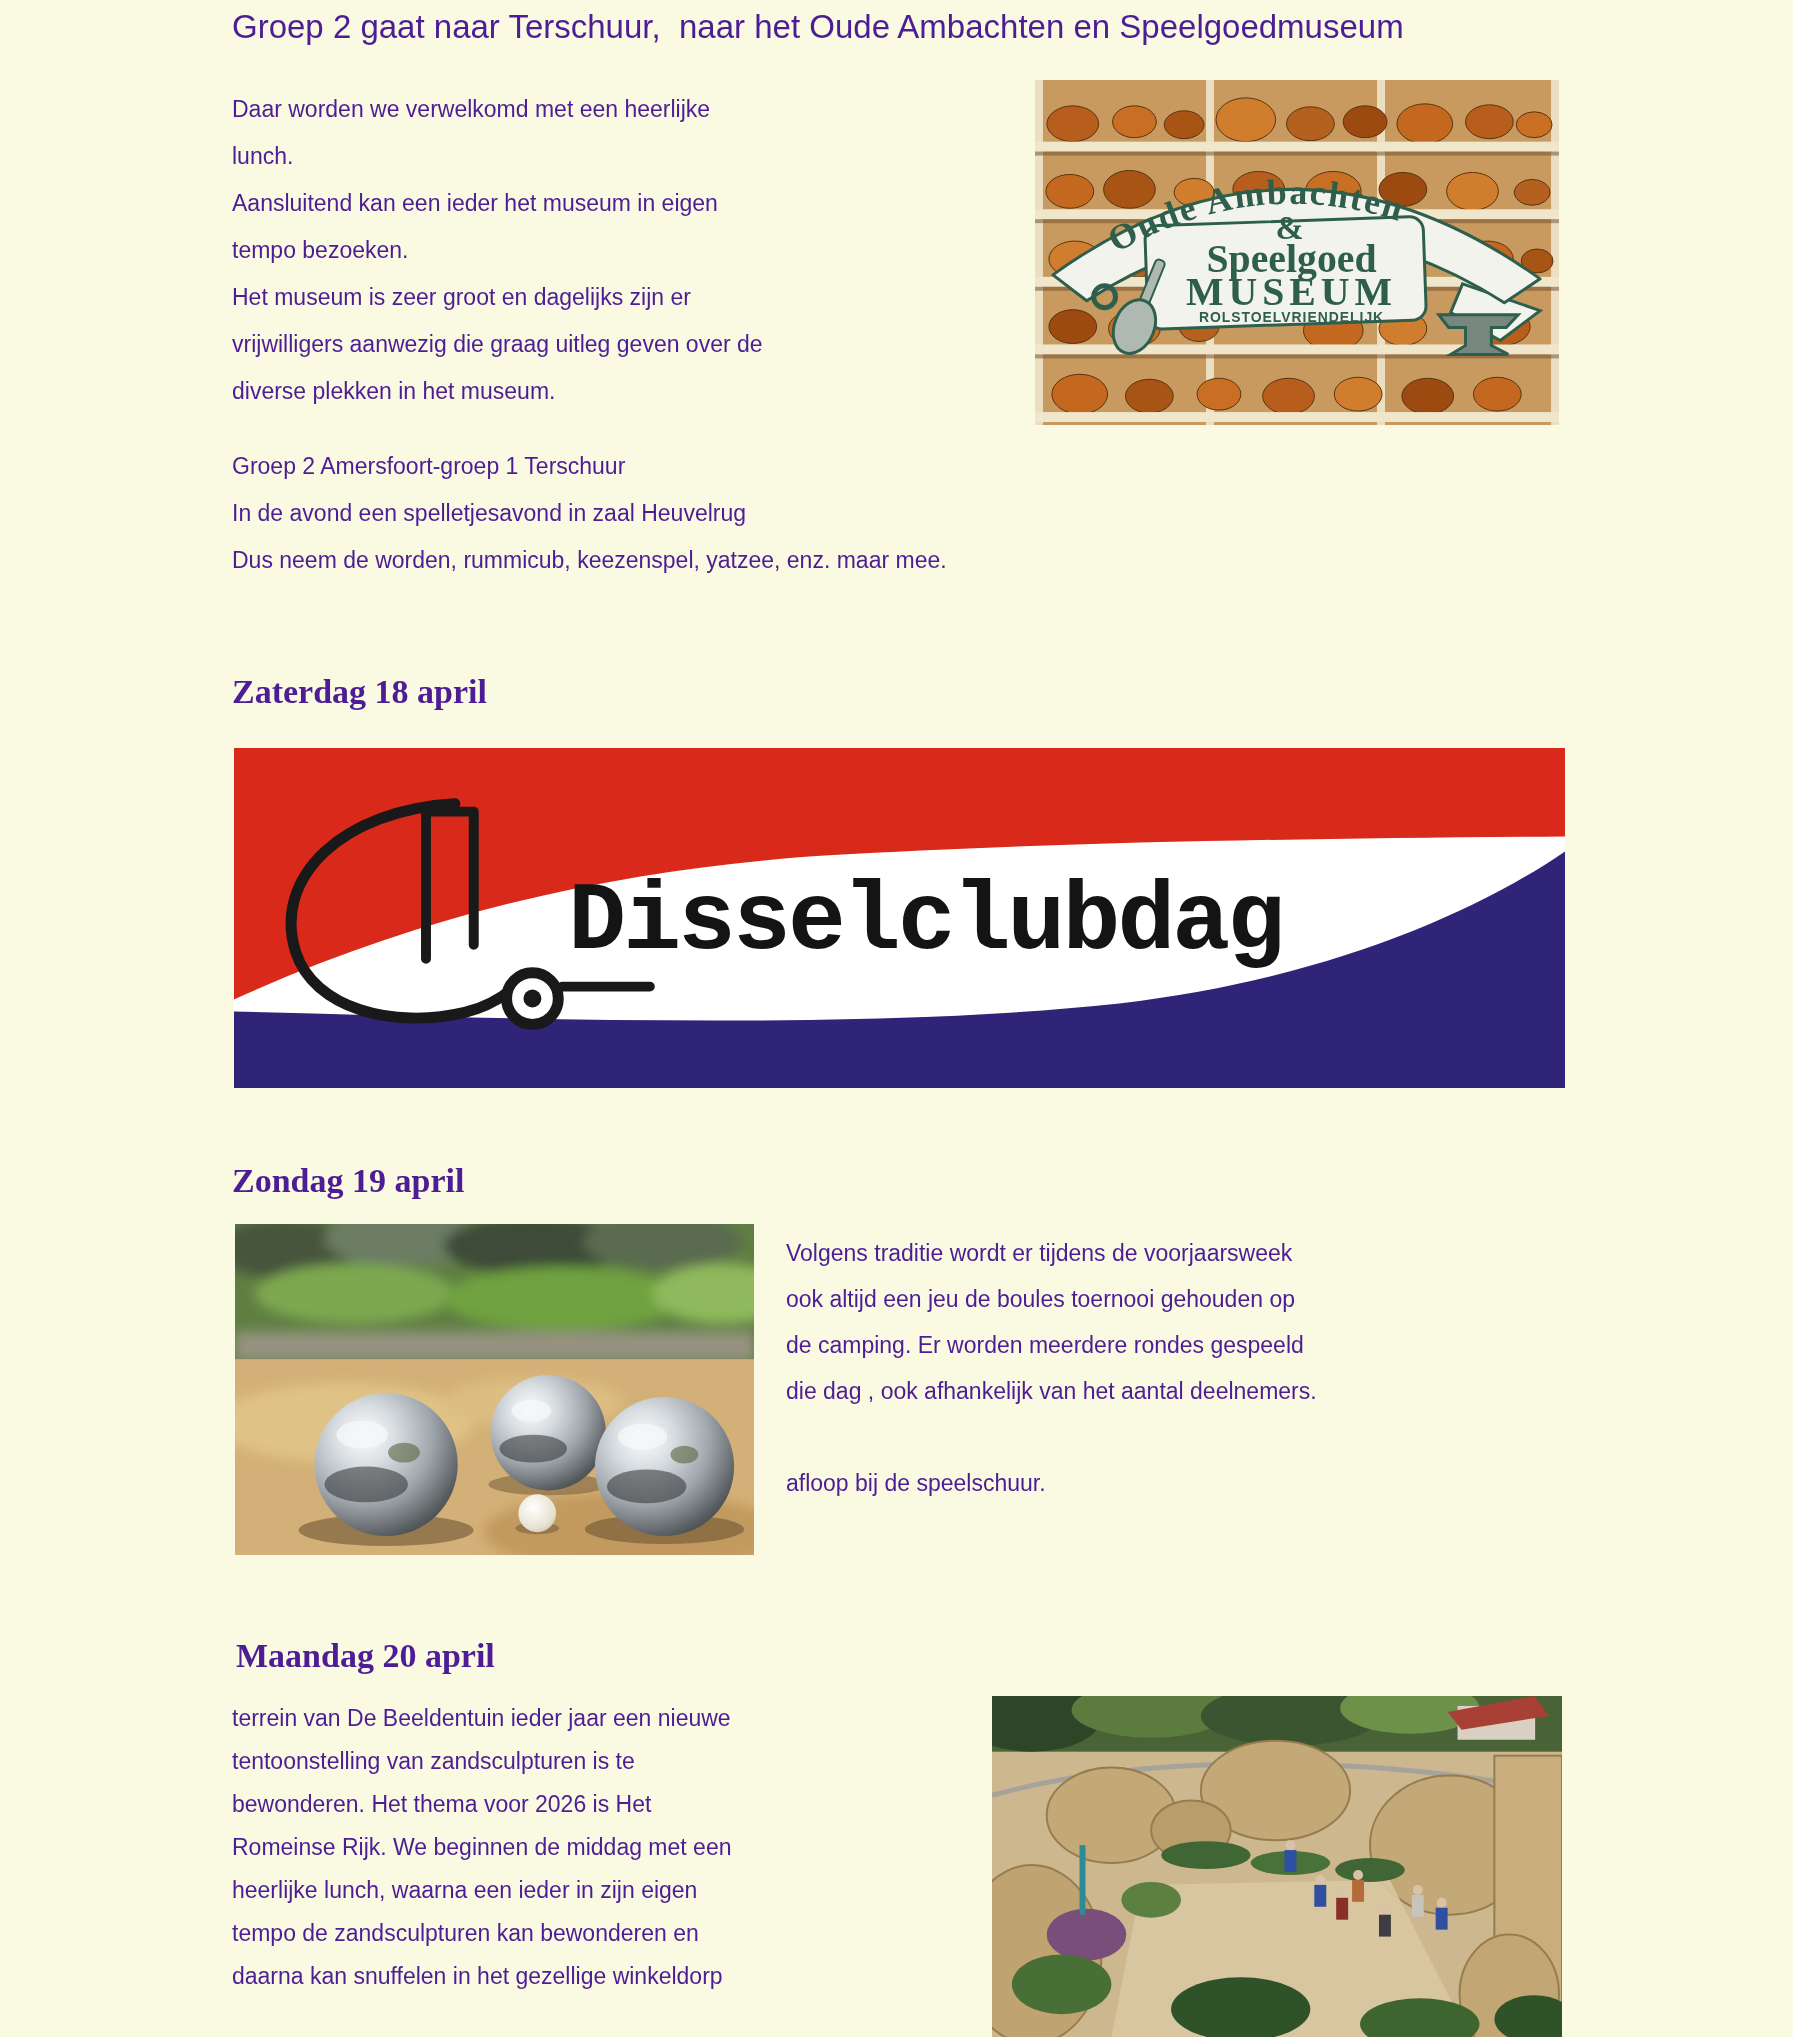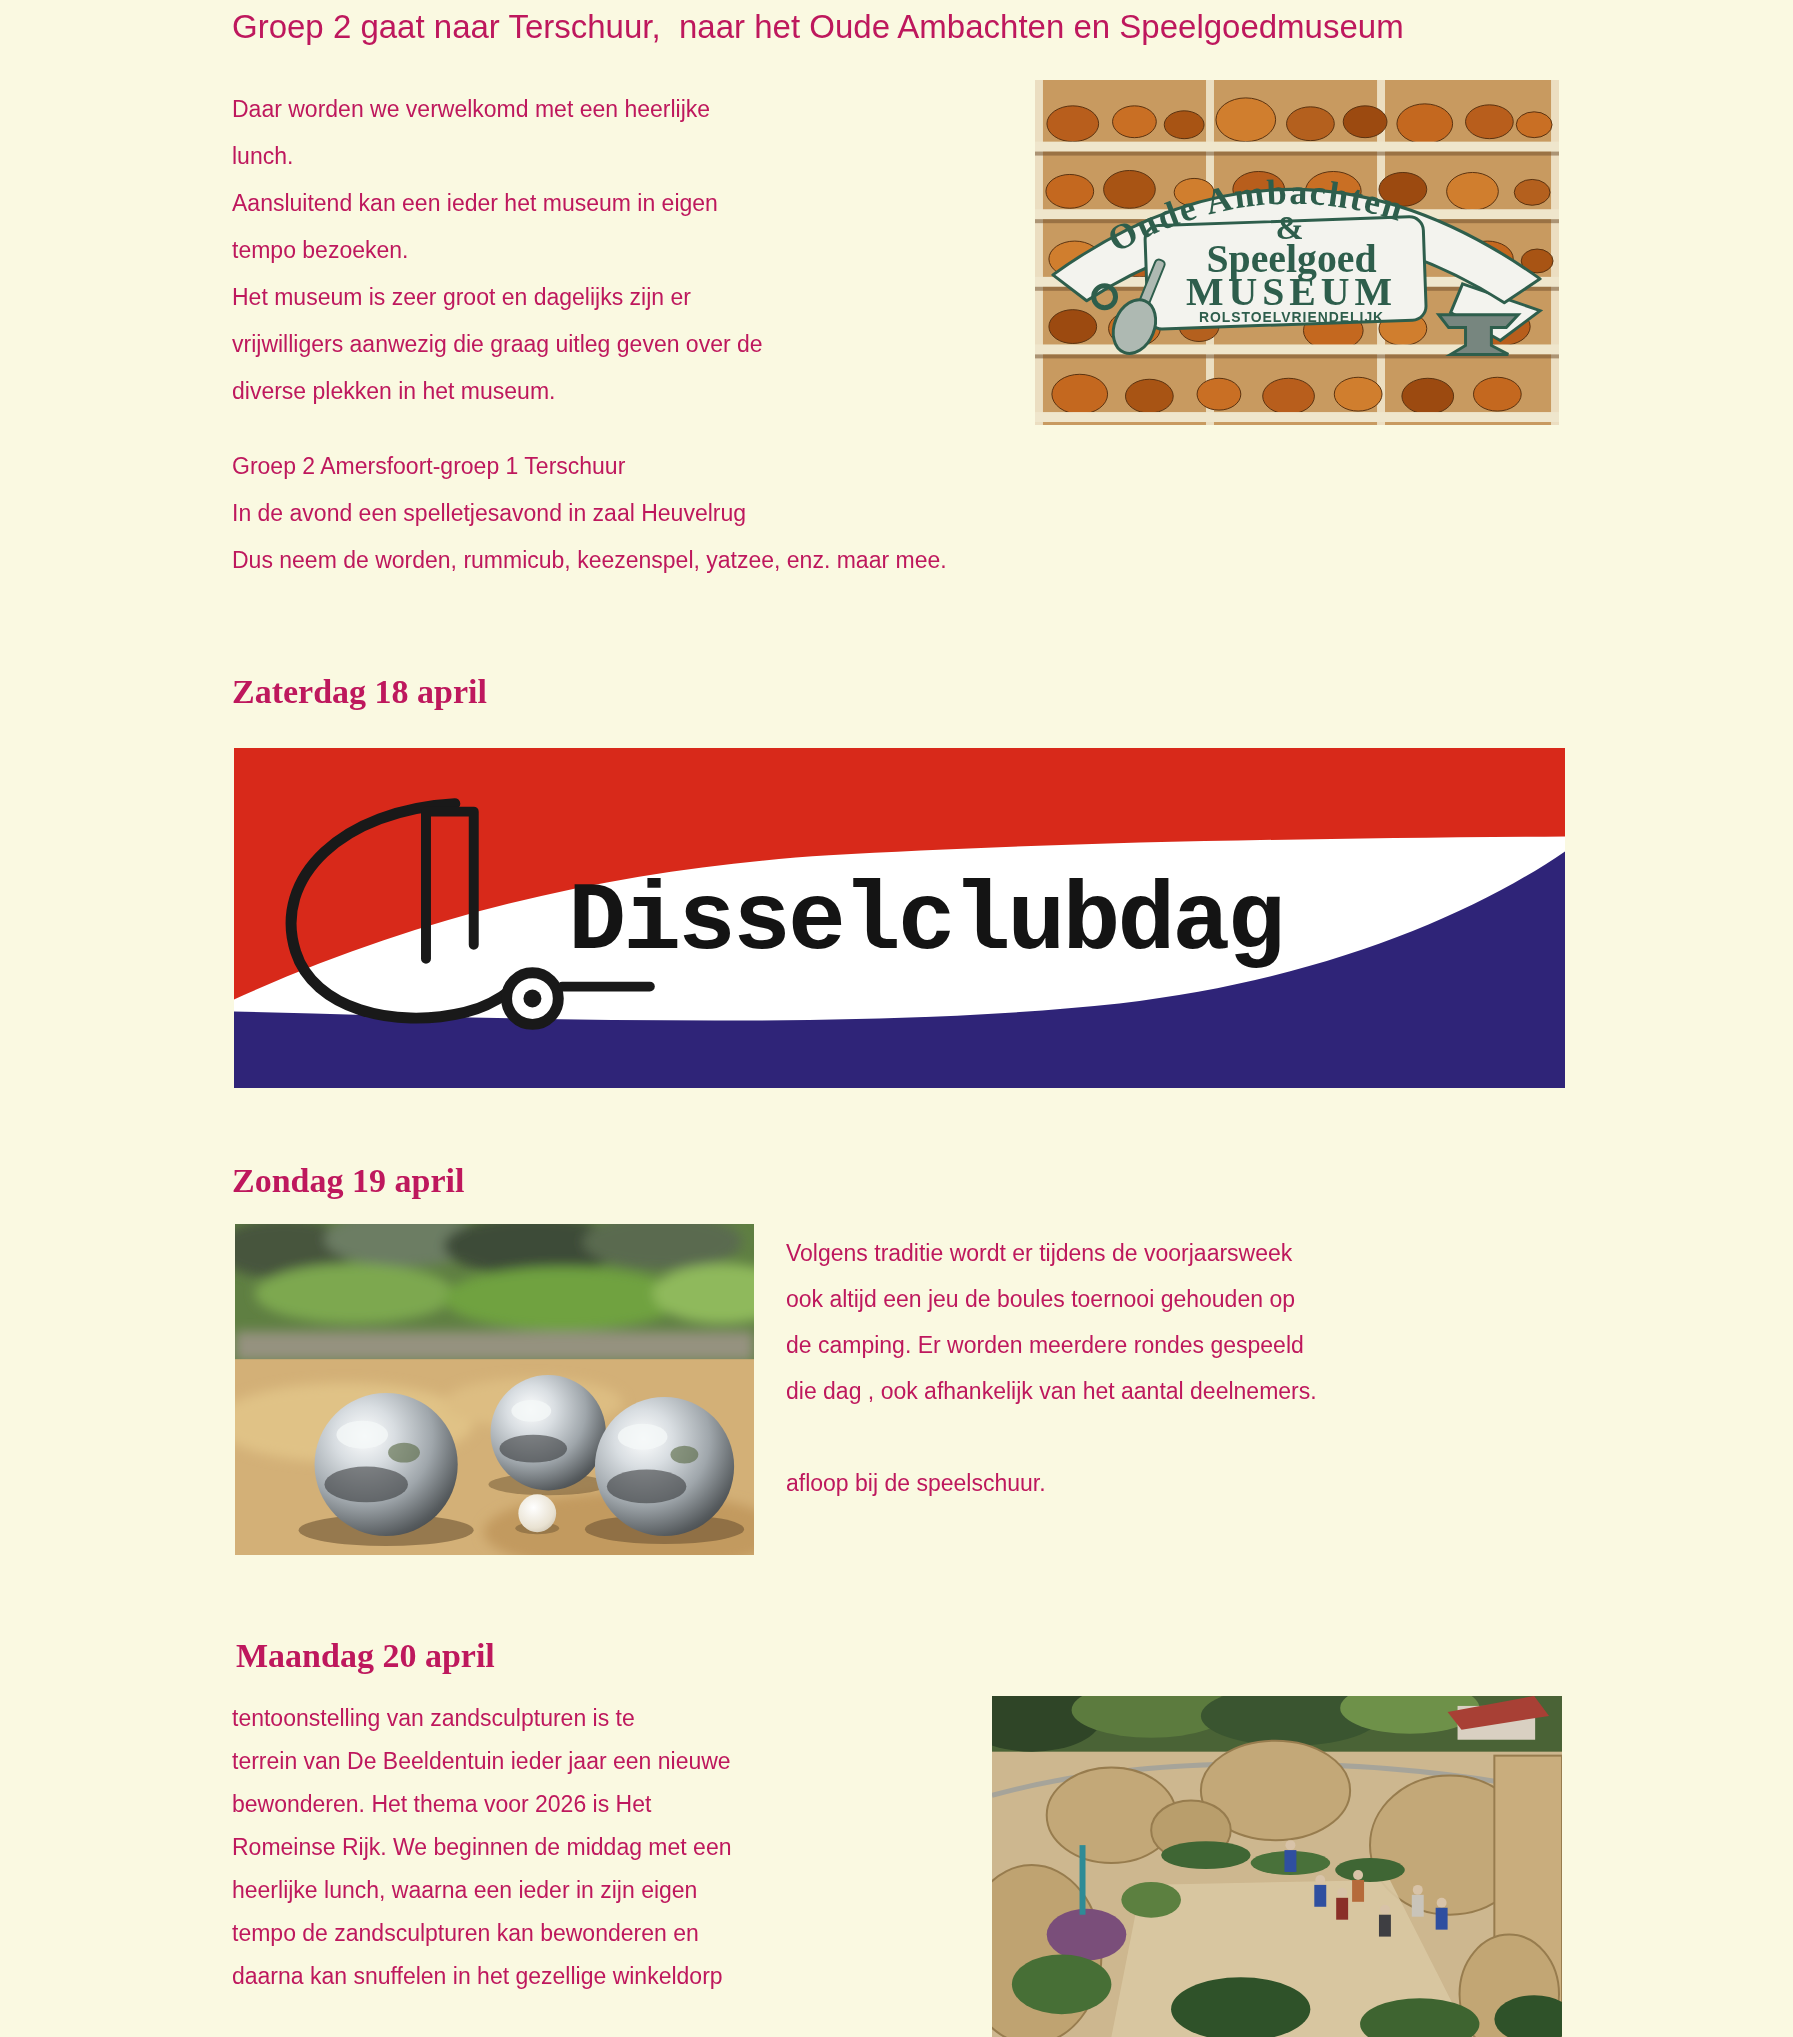--- a/index.html
+++ b/index.html
@@ -1,17 +1,17 @@
 <!DOCTYPE html>
 <html><head>
 <meta charset="utf-8">
 <style>
   html,body{margin:0;padding:0;background:#FAF9E1;}
   .page{position:relative;width:1722px;height:2038px;background:#FAF9E1;overflow:hidden;
-        font-family:"Liberation Sans",sans-serif;color:#be185d;}
+        font-family:"Liberation Sans",sans-serif;color:#4c1d95;}
   .abs{position:absolute;}
   .txt{font-size:23px;line-height:47px;white-space:pre;}
   .h{font-size:34px;font-weight:bold;white-space:pre;font-family:Liberation Serif, serif;}
   .b{font-weight:bold;}
   #title{left:232px;top:6px;font-size:33px;line-height:42px;white-space:pre;}
   #intro{left:232px;top:86px;}
   #museum-svg{left:1035px;top:80px;width:524px;height:345px;}
   #friday{left:232px;top:443px;}
   #sat-h{left:232px;top:673px;}
   #banner-svg{left:234px;top:748px;width:1331px;height:340px;}
@@ -210,22 +210,22 @@
     <div class="txt">ook altijd een jeu de boules toernooi gehouden op</div>
     <div class="txt">de camping. Er worden meerdere rondes gespeeld</div>
     <div class="txt">die dag , ook afhankelijk van het aantal deelnemers.</div>
     <div class="vgap"></div>
     <div class="txt">afloop bij de speelschuur.</div>
   </div>
 
   <div id="mon-h" class="abs h">Maandag 20 april</div>
 
   <div id="mon-text" class="abs">
+    <div class="txt">terrein van De Beeldentuin ieder jaar een nieuwe</div>
     <div class="txt">tentoonstelling van zandsculpturen is te</div>
-    <div class="txt">terrein van De Beeldentuin ieder jaar een nieuwe</div>
     <div class="txt">bewonderen. Het thema voor 2026 is Het</div>
     <div class="txt">Romeinse Rijk. We beginnen de middag met een</div>
     <div class="txt">heerlijke lunch, waarna een ieder in zijn eigen</div>
     <div class="txt">tempo de zandsculpturen kan bewonderen en</div>
     <div class="txt">daarna kan snuffelen in het gezellige winkeldorp</div>
   </div>
 
   <svg id="sand-svg" class="abs" viewBox="0 0 573 343" preserveAspectRatio="none">
     <rect width="573" height="343" fill="#CDB78F"></rect>
     <rect width="573" height="56" fill="#4A6336"></rect>

